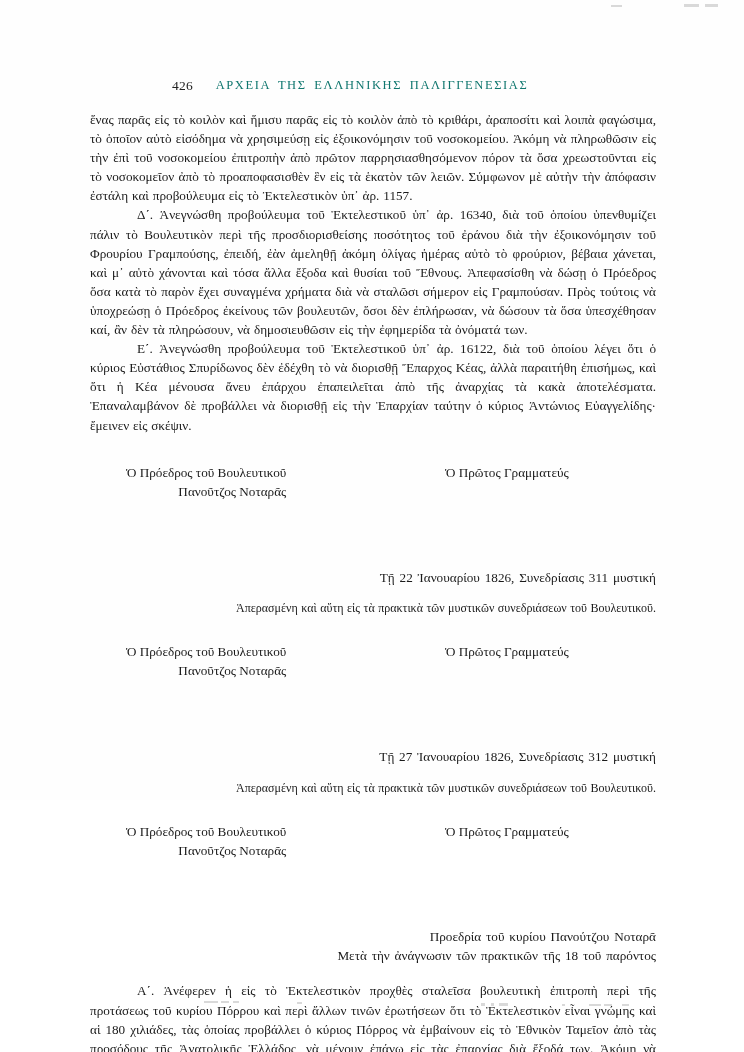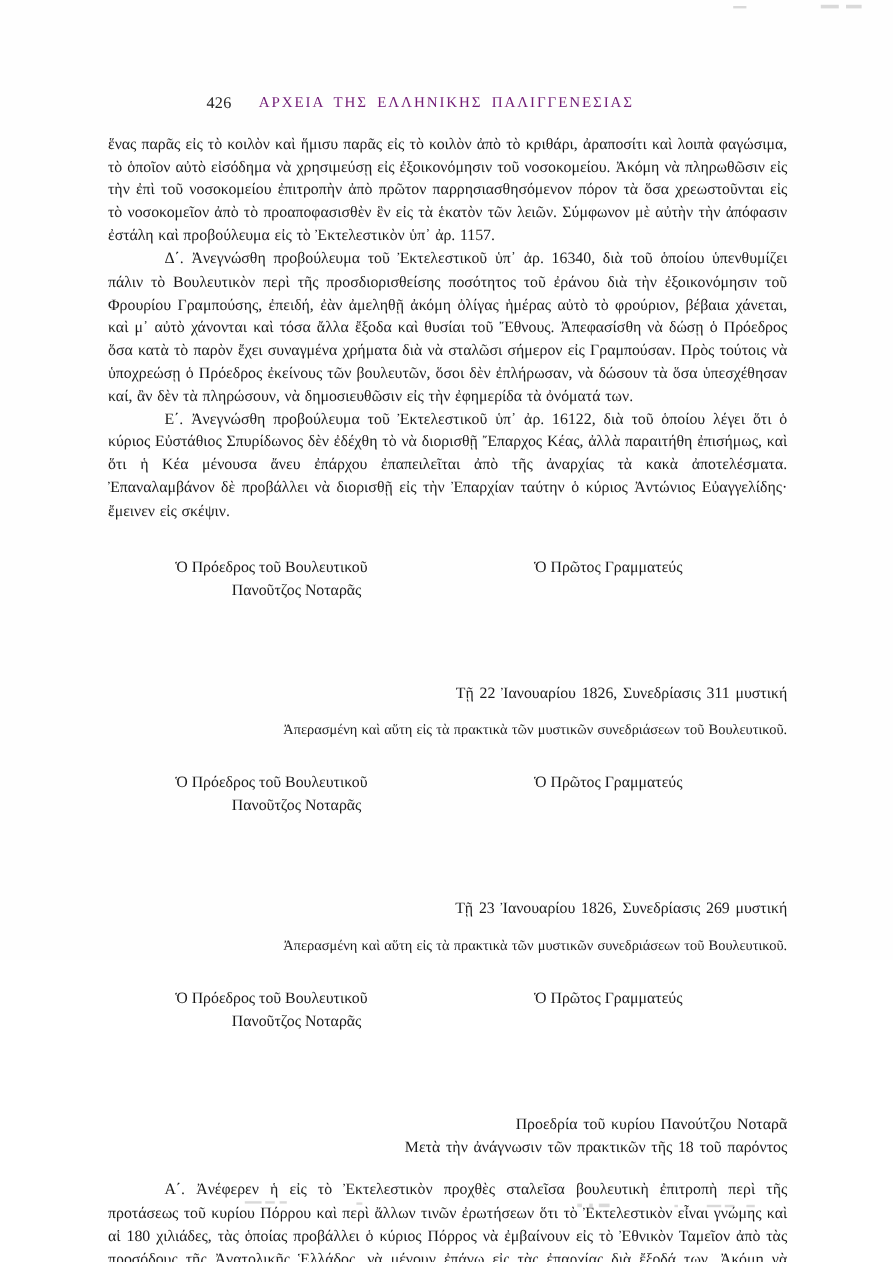--- a/index.html
+++ b/index.html
@@ -41,21 +41,21 @@
     color: #222;
   }
   .head-title {
     position: absolute;
     left: 0;
     top: 0;
     width: 564px;
     text-align: center;
     font-size: 12.5px;
     letter-spacing: 1.6px;
-    color: #701a75;
+    color: #0f766e;
     word-spacing: 3px;
   }
 
   
   .body-col {
     position: absolute;
     left: 90px;
     top: 110px;
     width: 566px;
   }
@@ -77,23 +77,23 @@
   
   .sig-block {
     position: relative;
     width: 566px;
     height: 44px;
     font-size: 13.2px;
     line-height: 19.1px;
   }
   .sig-left {
     position: absolute;
-    left: 56px;
-    top: 0;
-    text-align: center;
+    left: 36px;
+    top: 0;
+    text-align: right;
   }
   .sig-left .name {
     display: block;
     padding-left: 42px;
   }
   .sig-right {
     position: absolute;
     left: 355px;
     top: 0;
   }
@@ -173,21 +173,21 @@
       <span class="sig-left">
         <span>Ὁ Πρόεδρος τοῦ Βουλευτικοῦ</span>
         <span class="name">Πανοῦτζος Νοταρᾶς</span>
       </span>
       <span class="sig-right">Ὁ Πρῶτος Γραμματεύς</span>
     </div>
 
     <div class="sp-34"></div>
 
     <div class="session-head">
-      <span class="ln">Τῇ 23 Ἰανουαρίου 1826, Συνεδρίασις 269 μυστική</span>
+      <span class="ln">Τῇ 27 Ἰανουαρίου 1826, Συνεδρίασις 312 μυστική</span>
     </div>
     <div class="sp-12"></div>
     <div class="note-line">Ἀπερασμένη καὶ αὕτη εἰς τὰ πρακτικὰ τῶν μυστικῶν συνεδριάσεων τοῦ Βουλευτικοῦ.</div>
 
     <div class="sp-24"></div>
 
     <div class="sig-block">
       <span class="sig-left">
         <span>Ὁ Πρόεδρος τοῦ Βουλευτικοῦ</span>
         <span class="name">Πανοῦτζος Νοταρᾶς</span>

